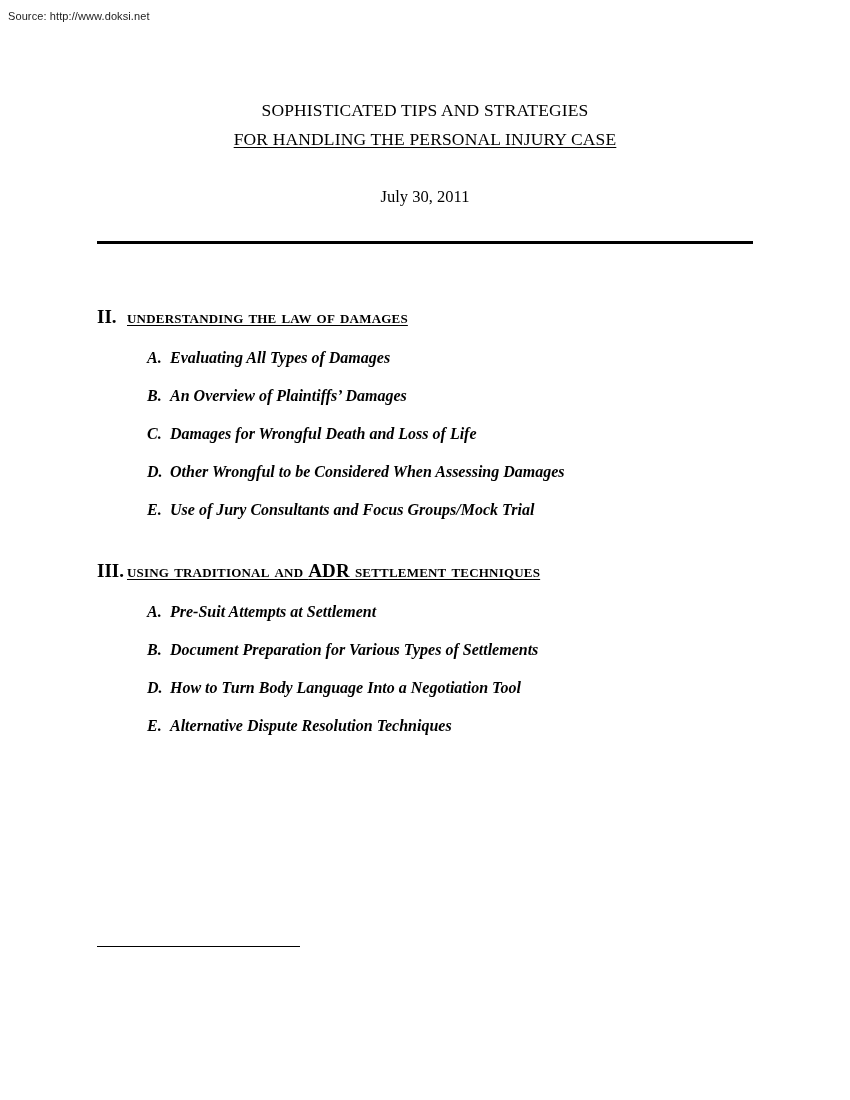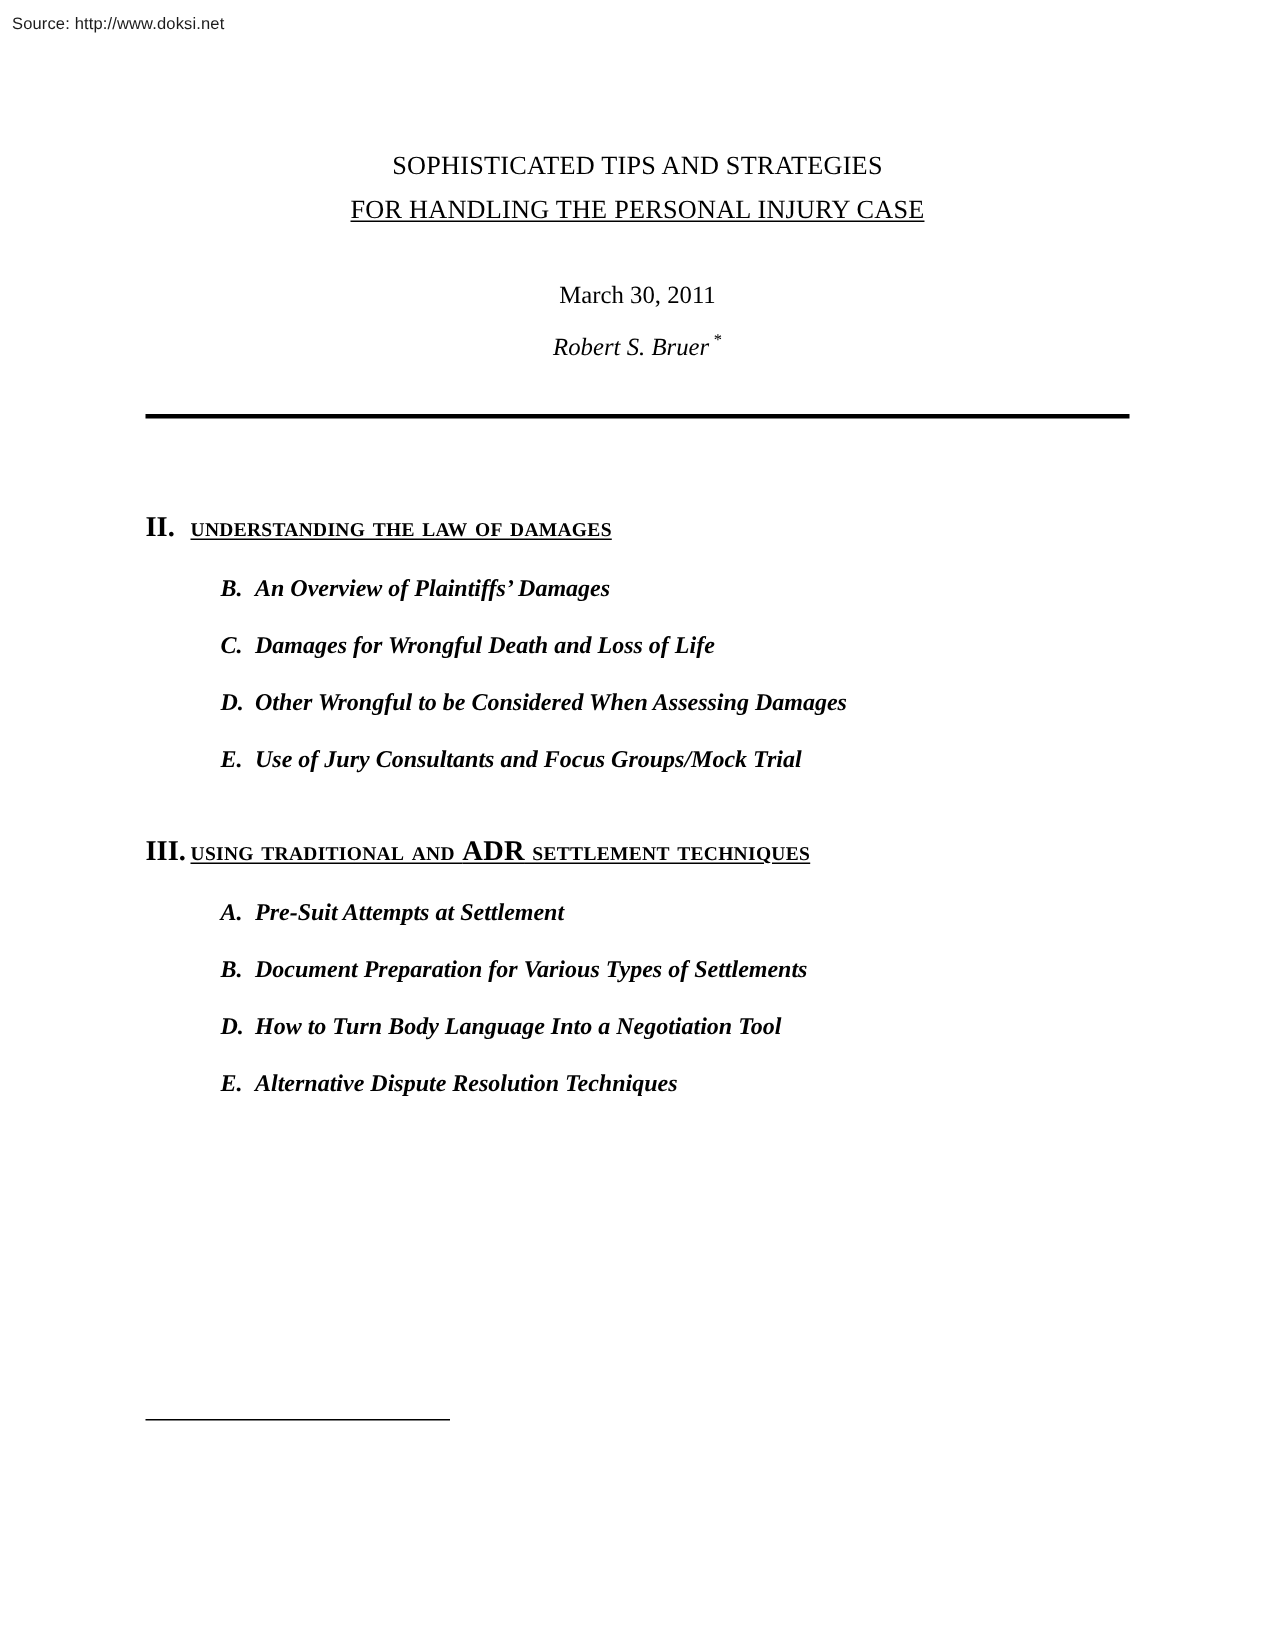--- a/index.html
+++ b/index.html
@@ -170,34 +170,34 @@
   <div class="source-line">Source: http://www.doksi.net</div>
 
   <div class="content">
 
     <div class="title-block">
       <div class="title-line">SOPHISTICATED TIPS AND STRATEGIES</div>
       <div class="title-line underlined">FOR HANDLING THE PERSONAL INJURY CASE</div>
     </div>
 
     <div class="meta-block">
-      <div class="meta-date">March 30, 2011</div>
-      <div class="meta-author">
-        <span>Robert S. Bruer</span><span class="fn-mark">*</span>
-      </div>
+      <div class="meta-date">July 30, 2011</div>
     </div>
 
     <div class="header-rule"></div>
 
     <div class="section section-1">
       <div class="section-heading">
         <span class="section-num">II.</span><span class="section-title"><span>Understanding the Law of Damages</span></span>
       </div>
       <div class="items">
         <div class="item">
+          <span class="item-letter">A.</span><span>Evaluating All Types of Damages</span>
+        </div>
+        <div class="item">
           <span class="item-letter">B.</span><span>An Overview of Plaintiffs’ Damages</span>
         </div>
         <div class="item">
           <span class="item-letter">C.</span><span>Damages for Wrongful Death and Loss of Life</span>
         </div>
         <div class="item">
           <span class="item-letter">D.</span><span>Other Wrongful to be Considered When Assessing Damages</span>
         </div>
         <div class="item">
           <span class="item-letter">E.</span><span>Use of Jury Consultants and Focus Groups/Mock Trial</span>

